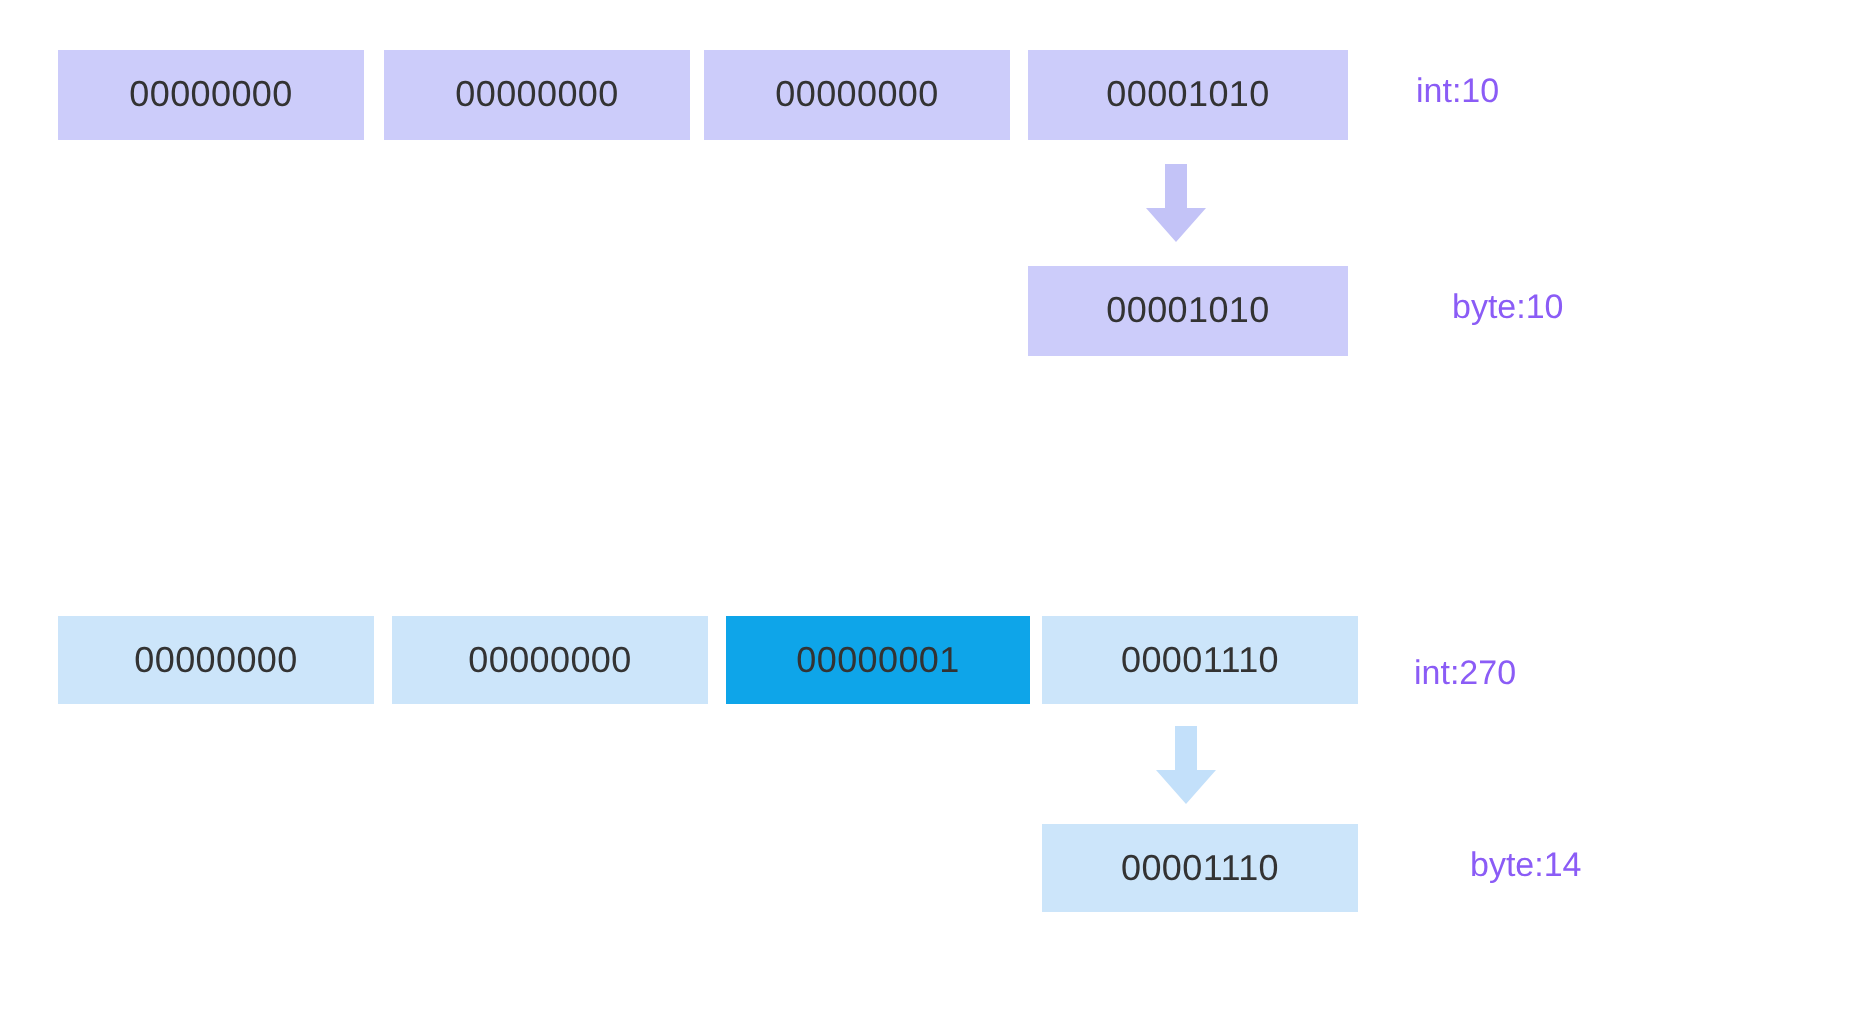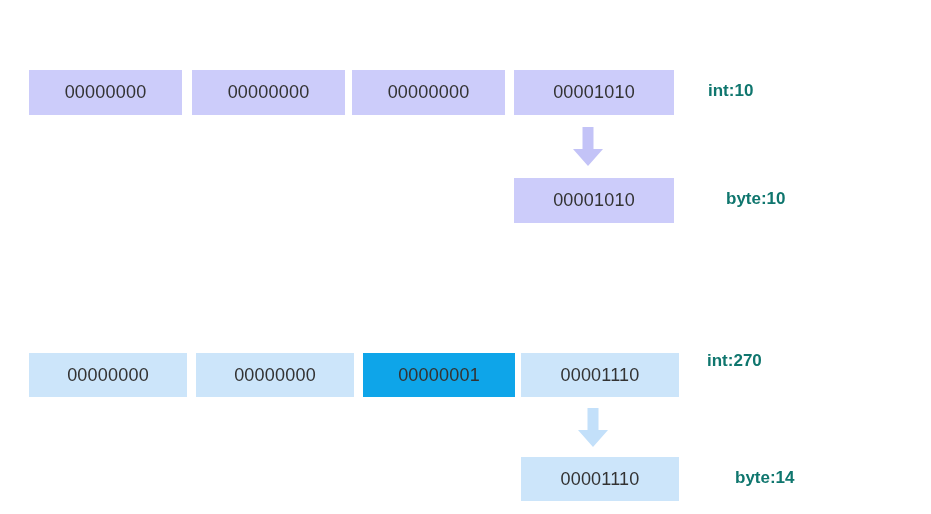--- a/index.html
+++ b/index.html
@@ -11,48 +11,46 @@
     height: 514px;
     background: #ffffff;
     font-family: "Liberation Sans", sans-serif;
     overflow: hidden;
     position: relative;
   }
   .canvas {
     position: relative;
     width: 931px;
     height: 462px;
-    margin-top: 45px;
   }
   .group {
     position: absolute;
     left: 0;
     top: 0;
     width: 931px;
   }
   .byte-box {
     position: absolute;
     display: flex;
     align-items: center;
     justify-content: center;
     color: #333333;
     font-size: 18px;
     letter-spacing: 0.2px;
     white-space: nowrap;
     box-sizing: border-box;
   }
   .row-label {
     position: absolute;
-    color: #0f766e;
+    color: #8b5cf6;
     font-size: 17px;
     white-space: nowrap;
     display: flex;
     align-items: center;
     height: 24px;
-    font-weight: bold;
   }
   .arrow {
     position: absolute;
     width: 36px;
     height: 40px;
   }
   .arrow svg {
     display: block;
     width: 36px;
     height: 40px;
@@ -89,21 +87,21 @@
   <div class="group">
 
     <div class="byte-box" style="left:29px; top:308px; width:158px; height:44px; background:#cce5fa;">00000000</div>
 
     <div class="byte-box" style="left:196px; top:308px; width:158px; height:44px; background:#cce5fa;">00000000</div>
 
     <div class="byte-box" style="left:363px; top:308px; width:152px; height:44px; background:#0ea5e9;">00000001</div>
 
     <div class="byte-box" style="left:521px; top:308px; width:158px; height:44px; background:#cce5fa;">00001110</div>
 
-    <div class="row-label" style="left:707px; top:304px;">int:270</div>
+    <div class="row-label" style="left:707px; top:325px;">int:270</div>
 
     <div class="arrow" style="left:575px; top:363px;">
       <svg viewBox="0 0 36 40" xmlns="http://www.w3.org/2000/svg">
         <polygon points="12.5,0 23.5,0 23.5,22 33,22 18,39 3,22 12.5,22" fill="#c3e0fa"></polygon>
       </svg>
     </div>
 
     <div class="byte-box" style="left:521px; top:412px; width:158px; height:44px; background:#cce5fa;">00001110</div>
 
     <div class="row-label" style="left:735px; top:421px;">byte:14</div>

